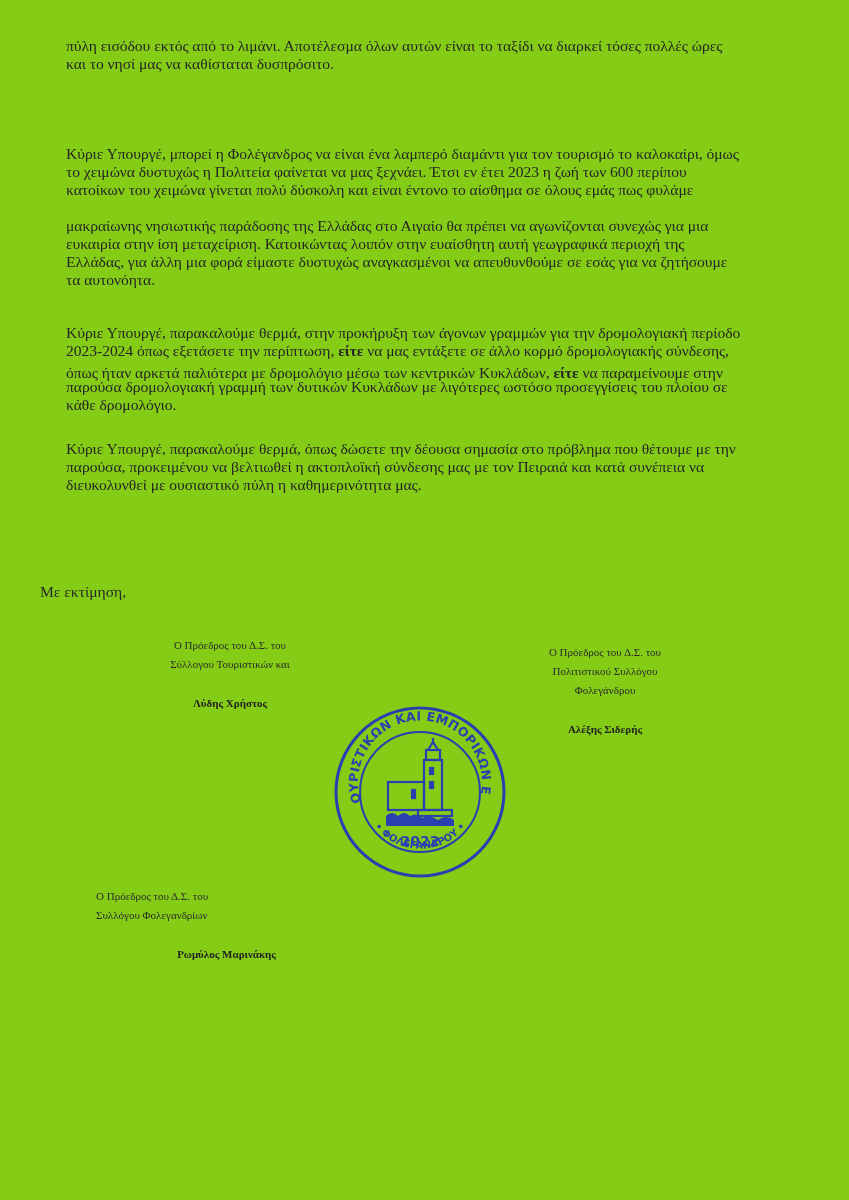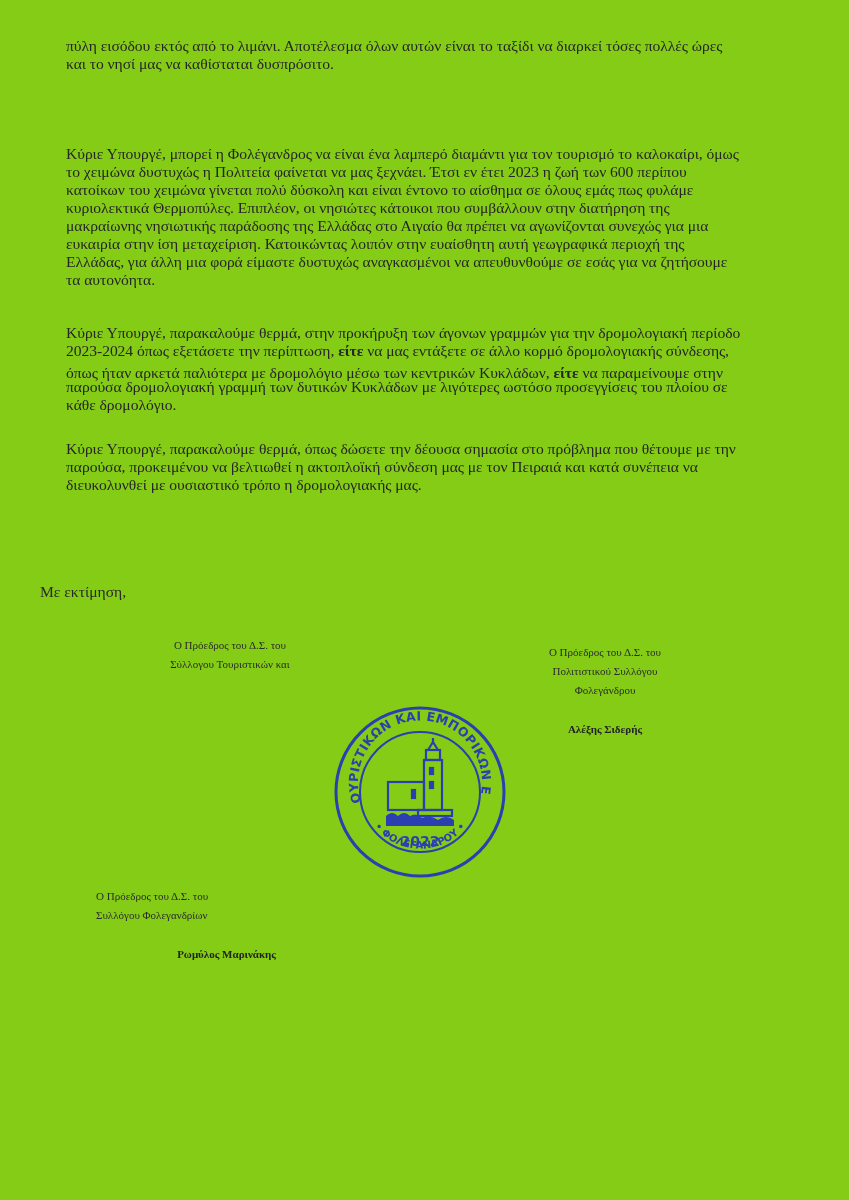--- a/index.html
+++ b/index.html
@@ -36,45 +36,45 @@
 <body>
 
 <div class="page">
 
   <div class="line" style="top:37px">πύλη εισόδου εκτός από το λιμάνι. Αποτέλεσμα όλων αυτών είναι το ταξίδι να διαρκεί τόσες πολλές ώρες</div>
   <div class="line" style="top:55px">και το νησί μας να καθίσταται δυσπρόσιτο.</div>
 
   <div class="line" style="top:145px">Κύριε Υπουργέ, μπορεί η Φολέγανδρος να είναι ένα λαμπερό διαμάντι για τον τουρισμό το καλοκαίρι, όμως</div>
   <div class="line" style="top:163px">το χειμώνα δυστυχώς η Πολιτεία φαίνεται να μας ξεχνάει. Έτσι εν έτει 2023 η ζωή των 600 περίπου</div>
   <div class="line" style="top:181px">κατοίκων του χειμώνα γίνεται πολύ δύσκολη και είναι έντονο το αίσθημα σε όλους εμάς πως φυλάμε</div>
-  <div class="line" style="top:199px">κυριολεκτικά Θερμοπύλες. Επιπλέον, οι νησιώτες κάτοικοι που συμβάλλουν στην διατήρηση της</div>
   <div class="line" style="top:217px">μακραίωνης νησιωτικής παράδοσης της Ελλάδας στο Αιγαίο θα πρέπει να αγωνίζονται συνεχώς για μια</div>
   <div class="line" style="top:235px">ευκαιρία στην ίση μεταχείριση. Κατοικώντας λοιπόν στην ευαίσθητη αυτή γεωγραφικά περιοχή της</div>
   <div class="line" style="top:253px">Ελλάδας, για άλλη μια φορά είμαστε δυστυχώς αναγκασμένοι να απευθυνθούμε σε εσάς για να ζητήσουμε</div>
   <div class="line" style="top:271px">τα αυτονόητα.</div>
 
   <div class="line" style="top:324px">Κύριε Υπουργέ, παρακαλούμε θερμά, στην προκήρυξη των άγονων γραμμών για την δρομολογιακή περίοδο</div>
   <div class="line" style="top:342px">
     <span>2023-2024 όπως εξετάσετε την περίπτωση, </span><b>είτε</b><span> να μας εντάξετε σε άλλο κορμό δρομολογιακής σύνδεσης,</span>
   </div>
   <div class="line" style="top:364px">
     <span>όπως ήταν αρκετά παλιότερα με δρομολόγιο μέσω των κεντρικών Κυκλάδων, </span><b>είτε</b><span> να παραμείνουμε στην</span>
   </div>
   <div class="line" style="top:378px">παρούσα δρομολογιακή γραμμή των δυτικών Κυκλάδων με λιγότερες ωστόσο προσεγγίσεις του πλοίου σε</div>
   <div class="line" style="top:396px">κάθε δρομολόγιο.</div>
 
   <div class="line" style="top:440px">Κύριε Υπουργέ, παρακαλούμε θερμά, όπως δώσετε την δέουσα σημασία στο πρόβλημα που θέτουμε με την</div>
-  <div class="line" style="top:458px">παρούσα, προκειμένου να βελτιωθεί η ακτοπλοϊκή σύνδεση μας με τον Πειραιά και κατά συνέπεια να</div>
-  <div class="line" style="top:476px">διευκολυνθεί με ουσιαστικό τρόπο η δρομολογιακής μας.</div>
+  <div class="line" style="top:458px">παρούσα, προκειμένου να βελτιωθεί η ακτοπλοϊκή σύνδεσης μας με τον Πειραιά και κατά συνέπεια να</div>
+  <div class="line" style="top:476px">διευκολυνθεί με ουσιαστικό πύλη η καθημερινότητα μας.</div>
 
   <div class="closing">Με εκτίμηση,</div>
 
   <div class="sig-block" id="sig-1">
     <div>Ο Πρόεδρος του Δ.Σ. του</div>
     <div>Σύλλογου Τουριστικών και</div>
+    <span class="name">Λύδης Χρήστος</span>
   </div>
 
   <div class="sig-block" id="sig-2">
     <div>Ο Πρόεδρος του Δ.Σ. του</div>
     <div>Πολιτιστικού Συλλόγου</div>
     <div>Φολεγάνδρου</div>
     <span class="name">Αλέξης Σιδερής</span>
   </div>
 
   <div class="stamp">

